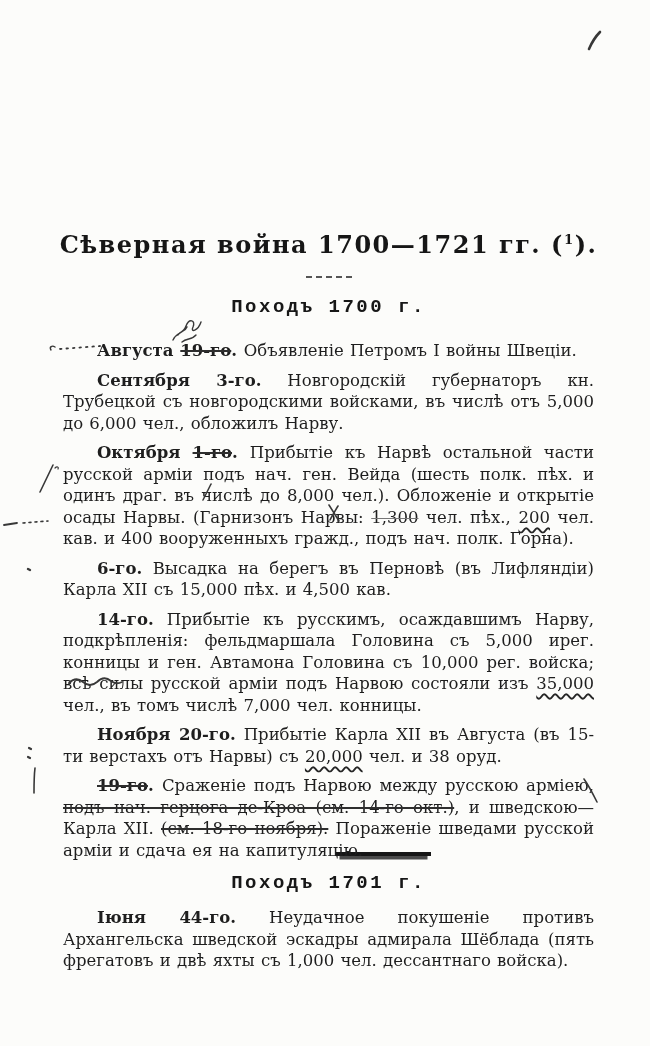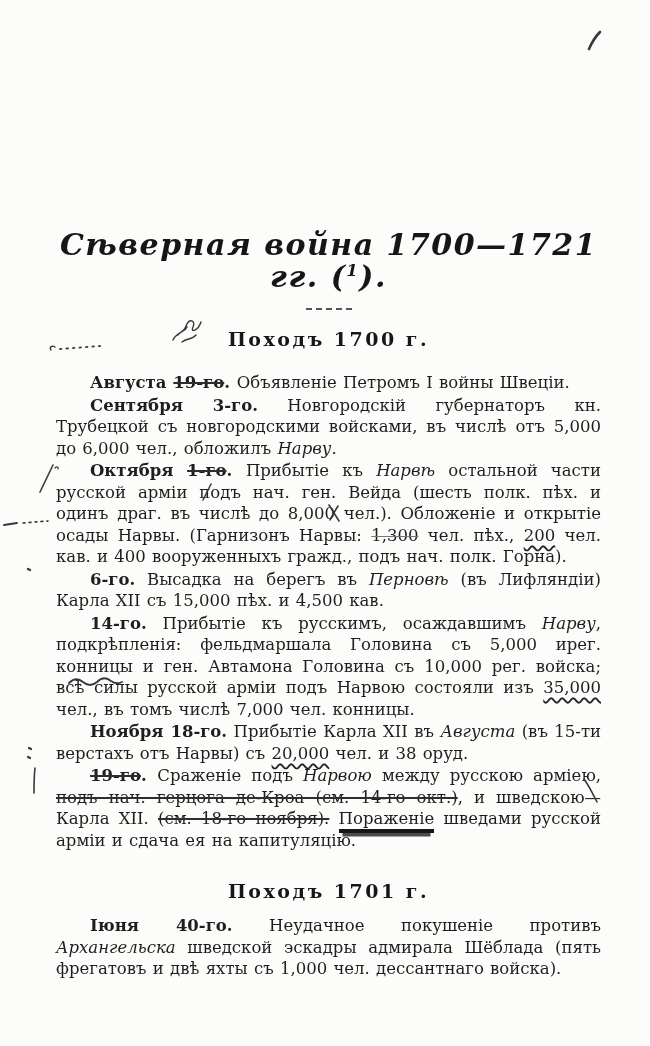--- a/index.html
+++ b/index.html
@@ -3,43 +3,43 @@
 <meta charset="utf-8">
 <style>
   html,body{margin:0;padding:0;background:#ffffff;}
   .page{
     position:relative;width:650px;height:1046px;overflow:hidden;
     background:#fcfcfa;color:#1e1e1e;
     font-family:"DejaVu Serif","Liberation Serif",serif;
   }
   .content{padding:0 48px 0 55px;}
   h1.title{
-    font-size:30px;font-weight:bold;text-align:center;
-    margin:229px 0 0 0;letter-spacing:1.5px;color:#161616;line-height:32px;font-style:italic;
+    font-size:24px;font-weight:bold;text-align:center;
+    margin:229px 0 0 0;letter-spacing:1.5px;color:#161616;line-height:32px;
   }
   h1.title sup,.footnote sup{font-size:.55em;vertical-align:super;line-height:0;}
   .title-divider{width:46px;border:0;border-top:2px dashed #555;margin:15px auto 0 auto;}
   h2.section{
     font-size:19px;font-weight:bold;text-align:center;
-    margin:17px 0 0 0;letter-spacing:2.5px;color:#171717;line-height:24px;
+    margin:17px 0 0 0;letter-spacing:2.5px;color:#171717;line-height:24px;font-family:Liberation Mono, monospace;
   }
-  h2.second{margin-top:28px;}
+  h2.second{margin-top:10px;}
   .body{margin-top:21px;}
   .body2{margin-top:12px;}
   p.bp{
-    margin:1px;text-indent:34px;text-align:justify;
+    margin:8px;text-indent:34px;text-align:justify;
     font-size:16.5px;line-height:21.5px;word-spacing:1px;
   }
   .b{font-weight:bold;}
-  .i{font-style:italic;}
+  .i{}
   .strike{text-decoration:line-through;text-decoration-thickness:2.2px;text-decoration-color:#2e2e2e;}
   .fstrike{text-decoration:line-through;text-decoration-thickness:1.4px;text-decoration-color:#767676;}
   .wavy{text-decoration:underline;text-decoration-style:wavy;text-decoration-color:#262626;text-decoration-thickness:1.6px;text-underline-offset:4px;}
   .uline{text-decoration-thickness:2px;text-decoration-color:#3a3a3a;text-underline-offset:3px;}
-  .heavyu{border-bottom:4.5px solid #161616;padding-bottom:1px;box-shadow:0 7px 0 -3.5px #4a4a4a;}
+  .heavyu{border-bottom:4.5px solid #161616;padding-bottom:14px;box-shadow:0 7px 0 -3.5px #4a4a4a;}
   .marks{position:absolute;left:0;top:0;width:650px;height:1046px;pointer-events:none;}
   .marks svg{position:absolute;overflow:visible;}
   .marks path,.marks line{stroke:#383838;fill:none;stroke-linecap:round;}
 </style>
 </head>
 <body>
 
 <div class="page">
   <div class="content">
 
@@ -48,28 +48,28 @@
     <hr class="title-divider">
 
     <h2 class="section">Походъ 1700 г.</h2>
 
     <div class="body">
       <p class="bp"><span class="b">Августа </span><span class="b strike">19-го</span><span class="b">. </span><span>Объявленіе Петромъ I войны Швеціи.</span></p>
       <p class="bp"><span class="b">Сентября 3-го.</span><span> Новгородскій губернаторъ кн. Трубецкой съ новгородскими войсками, въ числѣ отъ 5,000 до 6,000 чел., обложилъ </span><span class="i">Нарву</span><span>.</span></p>
       <p class="bp"><span class="b">Октября </span><span class="b strike">1-го</span><span class="b">. </span><span>Прибытіе къ </span><span class="i">Нарвѣ</span><span> остальной части русской арміи подъ нач. ген. Вейда (шесть полк. пѣх. и одинъ драг. въ числѣ до 8,000 чел.). Обложеніе и открытіе осады Нарвы. (</span><span class="uline">Гарнизонъ</span><span> Нарвы: </span><span class="fstrike">1,300</span><span> чел. пѣх., </span><span class="wavy">200</span><span> чел. кав. и 400 вооруженныхъ гражд., подъ нач. полк. Горна).</span></p>
       <p class="bp"><span class="b">6-го.</span><span> Высадка на берегъ въ </span><span class="i">Перновѣ</span><span> (въ Лифляндіи) Карла XII съ 15,000 пѣх. и 4,500 кав.</span></p>
       <p class="bp"><span class="b">14-го.</span><span> Прибытіе къ русскимъ, осаждавшимъ </span><span class="i">Нарву</span><span>, подкрѣпленія: фельдмаршала Головина съ 5,000 ирег. конницы и ген. Автамона Головина съ 10,000 рег. войска; всѣ силы русской арміи подъ Нарвою состояли изъ </span><span class="wavy">35,000</span><span> чел., въ томъ числѣ 7,000 чел. конницы.</span></p>
-      <p class="bp"><span class="b">Ноября 18-го.</span><span> Прибытіе Карла XII въ </span><span class="i">Августа</span><span> (въ 15-ти верстахъ отъ Нарвы) съ </span><span class="wavy">20,000</span><span> чел. и 38 оруд.</span></p>
+      <p class="bp"><span class="b">Ноября 20-го.</span><span> Прибытіе Карла XII въ </span><span class="i">Августа</span><span> (въ 15-ти верстахъ отъ Нарвы) съ </span><span class="wavy">20,000</span><span> чел. и 38 оруд.</span></p>
       <p class="bp"><span class="b strike">19-го</span><span class="b">. </span><span>Сраженіе подъ </span><span class="i">Нарвою</span><span> между русскою арміею, </span><span class="strike">подъ нач. герцога де-Кроа (см. 14-го окт.)</span><span>, и шведскою—Карла XII. </span><span class="strike">(см. 18-го ноября).</span><span> </span><span class="heavyu">Пораженіе</span><span> шведами русской арміи и сдача ея на капитуляцію.</span></p>
     </div>
 
     <h2 class="section second">Походъ 1701 г.</h2>
 
     <div class="body body2">
-      <p class="bp"><span class="b">Іюня 40-го.</span><span> Неудачное покушеніе противъ </span><span class="i">Архангельска</span><span> шведской эскадры адмирала Шёблада (пять фрегатовъ и двѣ яхты съ 1,000 чел. дессантнаго войска).</span></p>
+      <p class="bp"><span class="b">Іюня 44-го.</span><span> Неудачное покушеніе противъ </span><span class="i">Архангельска</span><span> шведской эскадры адмирала Шёблада (пять фрегатовъ и двѣ яхты съ 1,000 чел. дессантнаго войска).</span></p>
 
     </div>
 
   </div>
 
   <div class="marks">
     <svg style="left:585px;top:30px" width="18" height="22">
         <path d="M4,19 C7,12 11,6 15,2" stroke-width="2.6"></path>
       </svg>
     <svg style="left:168px;top:311px" width="36" height="34">

